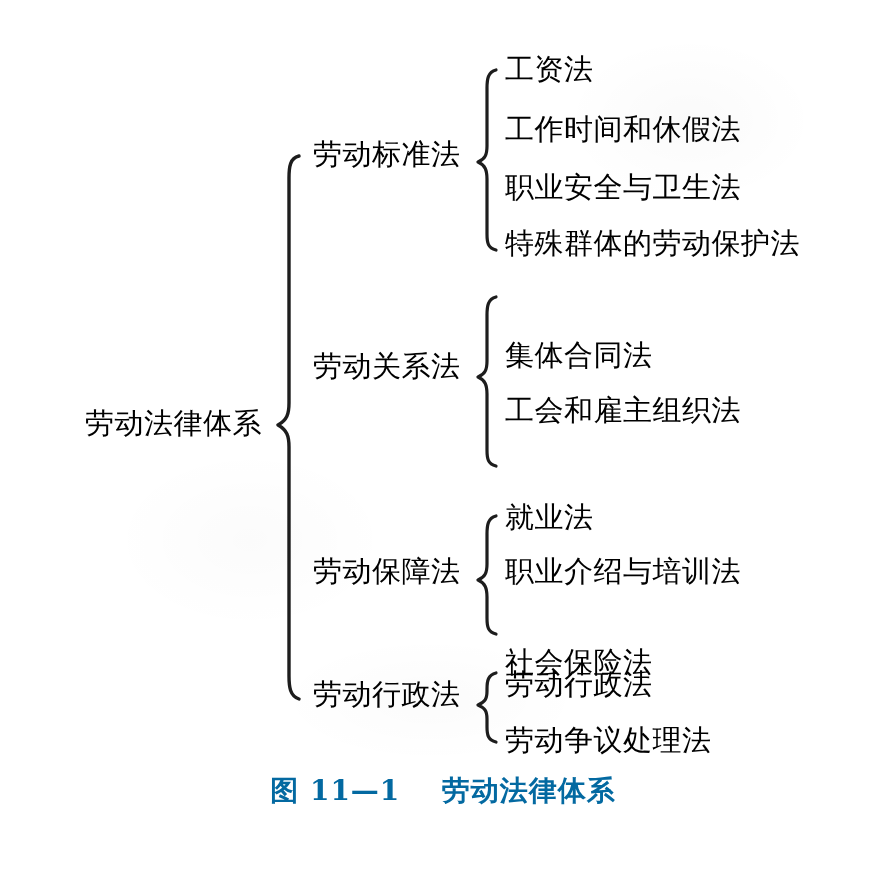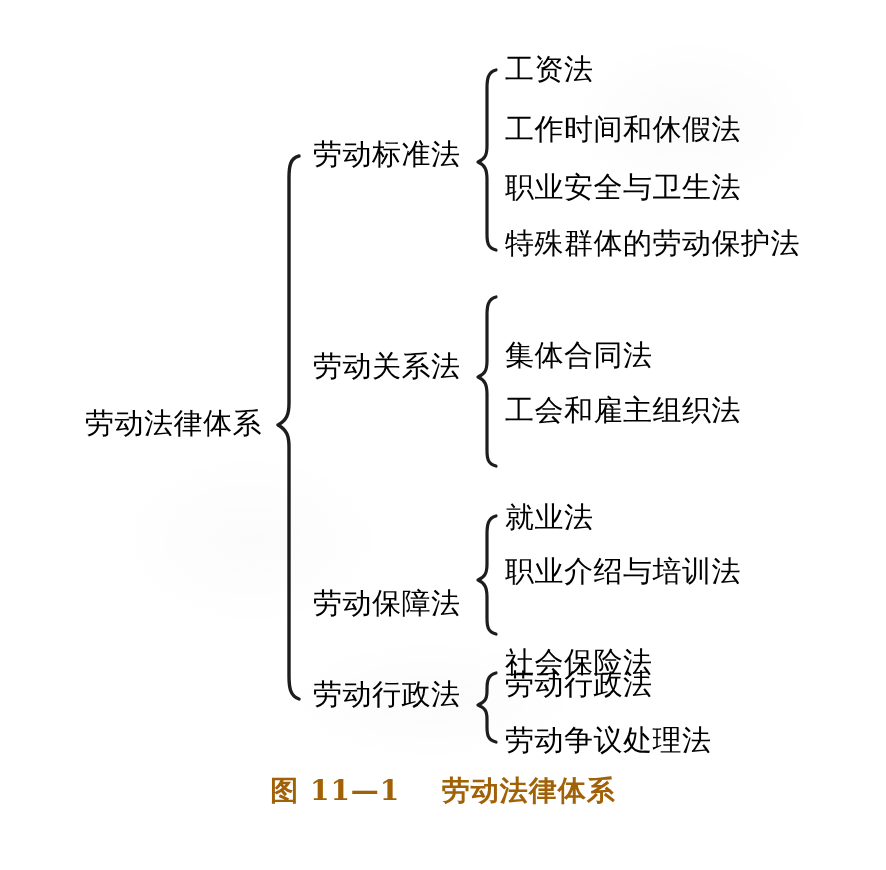--- a/index.html
+++ b/index.html
@@ -45,21 +45,21 @@
   .root-text {
     font-size: 29px;
   }
   .caption {
     position: absolute;
     white-space: nowrap;
     font-family: "DejaVu Sans", "Liberation Sans", sans-serif;
     font-weight: bold;
     font-size: 28px;
     letter-spacing: 1px;
-    color: #a16207;
+    color: #0369a1;
     transform: translate(-50%, -50%);
     text-align: center;
   }
   .caption .cap-num {
     font-family: "DejaVu Serif", "Liberation Serif", serif;
     font-weight: bold;
   }
   .caption .cap-gap {
     display: inline-block;
     width: 20px;
@@ -127,21 +127,21 @@
          L 487 727
          C 487 735, 488 740, 496 742"></path>
   </svg>
 
   <div class="node-text root-text" style="left:85px; top:425px;">劳动法律体系</div>
 
   <div class="node-text" style="left:313px; top:156px;">劳动标准法</div>
 
   <div class="node-text" style="left:313px; top:368px;">劳动关系法</div>
 
-  <div class="node-text" style="left:313px; top:573px;margin-top:32px;">劳动保障法</div>
+  <div class="node-text" style="left:313px; top:573px;">劳动保障法</div>
 
   <div class="node-text" style="left:313px; top:696px;">劳动行政法</div>
 
   <div class="node-text" style="left:505px; top:71px;">工资法</div>
   <div class="node-text" style="left:505px; top:131px;">工作时间和休假法</div>
   <div class="node-text" style="left:505px; top:189px;">职业安全与卫生法</div>
   <div class="node-text" style="left:505px; top:245px;">特殊群体的劳动保护法</div>
 
   <div class="node-text" style="left:505px; top:357px;">集体合同法</div>
   <div class="node-text" style="left:505px; top:412px;">工会和雇主组织法</div>

